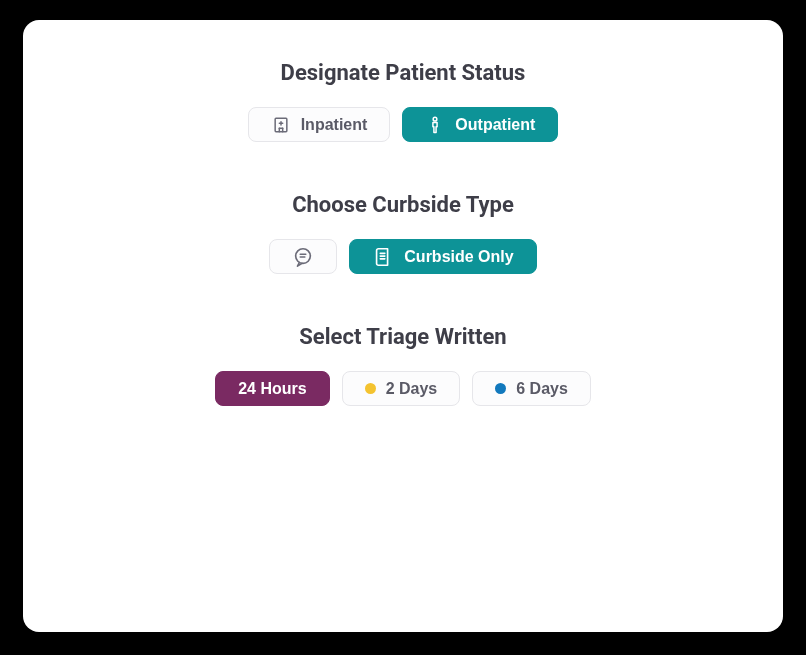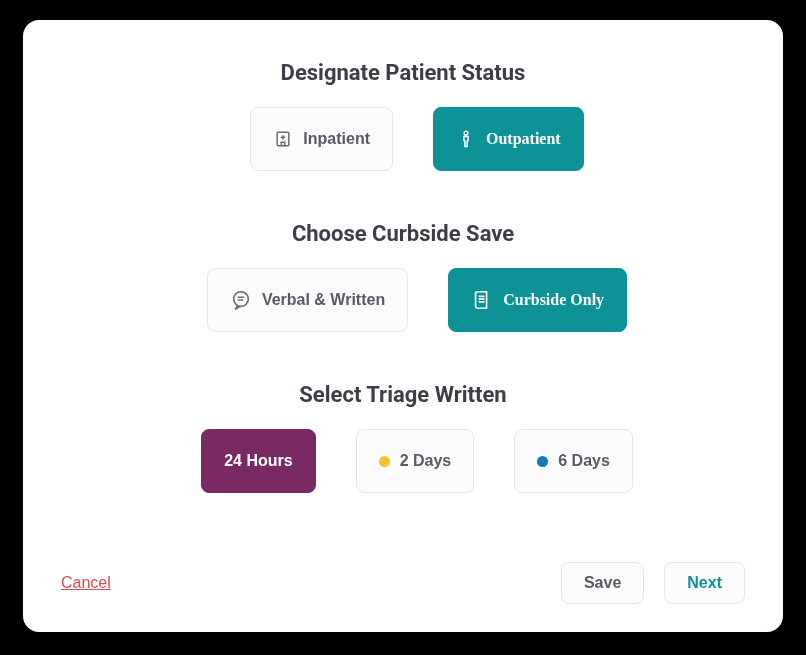--- a/index.html
+++ b/index.html
@@ -35,37 +35,35 @@
     }
     .option-row {
       display: flex;
       justify-content: center;
       gap: 12px;
     }
     .option-btn {
       display: inline-flex;
       align-items: center;
       gap: 10px;
-      height: 64px;
+      height: 35px;
       padding: 0 22px;
       border-radius: 8px;
       border: 1px solid #e6e6ea;
       background: #fcfcfd;
       font-size: 16px;
       font-weight: 600;
       color: #5a5a66;
       cursor: pointer;
-      margin-left: 28px;
     }
     .option-btn .icon { display: inline-flex; }
     .option-btn.selected-teal {
       background: #0d9397;
       border-color: #0d9397;
       color: #fff;
-      font-family: Liberation Serif, serif;
     }
     .option-btn.selected-teal .icon svg { stroke: #fff; }
     .option-btn .icon svg { stroke: #6b6b78; fill: none; }
     .option-btn.selected-purple {
       background: #7a2a62;
       border-color: #7a2a62;
       color: #fff;
       text-align: right;
     }
     .dot {
@@ -140,32 +138,31 @@
             <circle cx="12" cy="5" r="2.2"></circle>
             <path d="M9.5 9 h5 v5 h-1.2 v7 h-2.6 v-7 h-1.2 z"></path>
           </svg>
         </span>
         <span>Outpatient</span>
       </button>
     </div>
   </div>
 
   <div class="section">
-    <h2 class="section-title">Choose Curbside Save</h2>
+    <h2 class="section-title">Choose Curbside Type</h2>
     <div class="option-row">
       <button class="option-btn">
         <span class="icon">
           <svg width="22" height="22" viewBox="0 0 24 24" stroke-width="1.8" stroke-linecap="round" stroke-linejoin="round">
             <circle cx="12" cy="11" r="8"></circle>
             <path d="M8 18 L6 22 L11 19"></path>
             <line x1="9" y1="9" x2="15" y2="9"></line>
             <line x1="9" y1="12" x2="14" y2="12"></line>
           </svg>
         </span>
-        <span>Verbal &amp; Written</span>
       </button>
       <button class="option-btn selected-teal">
         <span class="icon">
           <svg width="22" height="22" viewBox="0 0 24 24" stroke-width="1.8" stroke-linecap="round" stroke-linejoin="round">
             <path d="M7 3 h10 v18 h-10 a2 2 0 0 1 -2 -2 v-14 a2 2 0 0 1 2 -2 z"></path>
             <line x1="9" y1="8" x2="14" y2="8"></line>
             <line x1="9" y1="11" x2="14" y2="11"></line>
             <line x1="9" y1="14" x2="14" y2="14"></line>
           </svg>
         </span>
@@ -184,21 +181,14 @@
         <span class="dot dot-yellow"></span>
         <span>2 Days</span>
       </button>
       <button class="option-btn">
         <span class="dot dot-blue"></span>
         <span>6 Days</span>
       </button>
     </div>
   </div>
 
-  <div class="footer">
-    <button class="cancel-link">Cancel</button>
-    <div class="footer-right">
-      <button class="btn btn-save">Save</button>
-      <button class="btn btn-next">Next</button>
-    </div>
-  </div>
 
 </div>
 
 </body></html>

